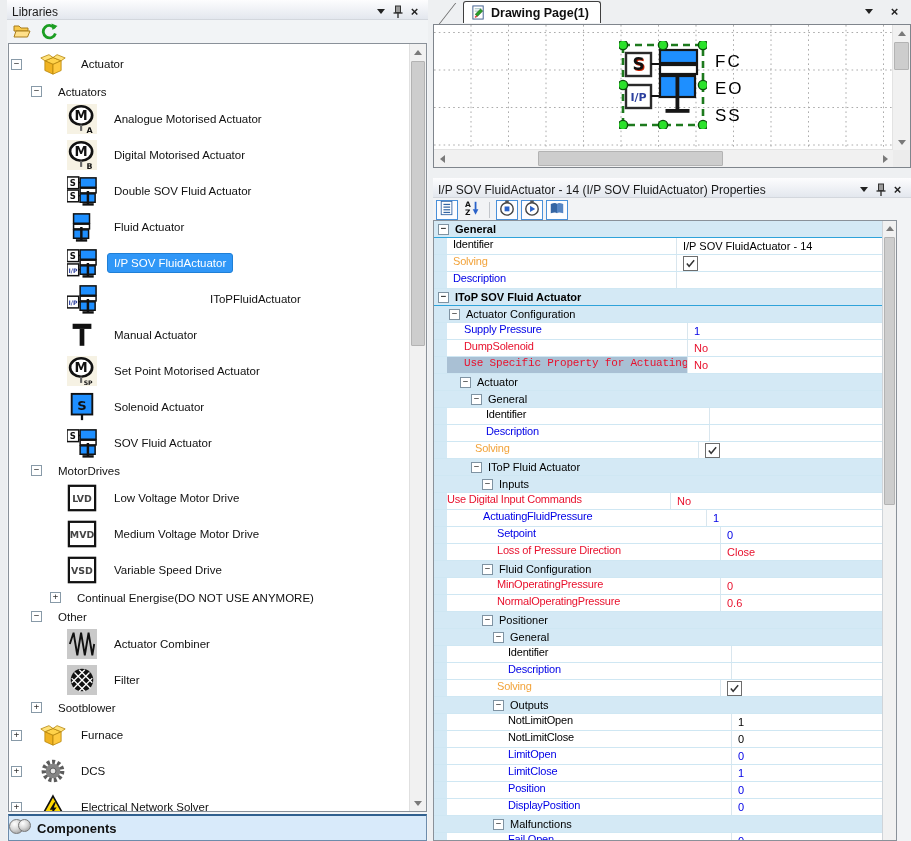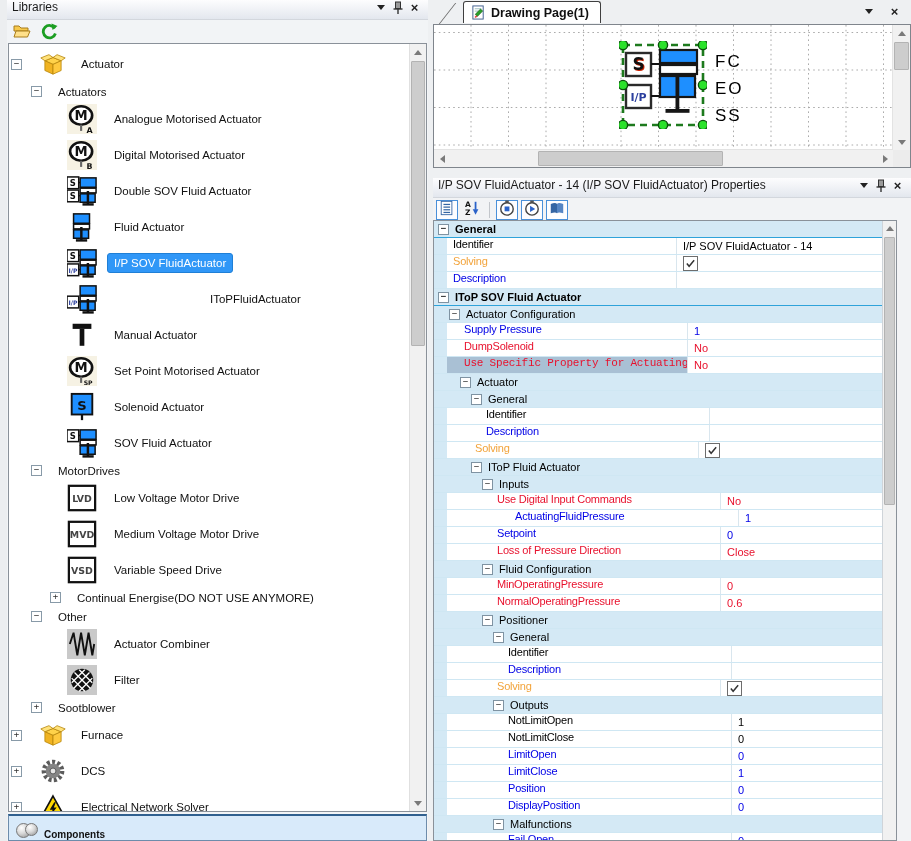--- a/index.html
+++ b/index.html
@@ -1,21 +1,21 @@
 <!DOCTYPE html>
 <html><head>
 <meta charset="utf-8">
 <style>
   html,body{margin:0;padding:0;}
   body{width:911px;height:841px;overflow:hidden;background:#eef0f2;
        font-family:"Liberation Sans",sans-serif;-webkit-font-smoothing:antialiased;}
   .app{position:relative;width:911px;height:841px;}
 
   
-  .titlebar{height:19px;display:flex;align-items:flex-start;padding:0 5px;
+  .titlebar{height:19px;display:flex;align-items:flex-end;padding:0 5px;
     background:linear-gradient(#fdfdfe,#e3e7ee);border-bottom:1px solid #d3d7dd;
     font-size:12px;color:#1b1b1b;}
   .tb-title{flex:1;white-space:nowrap;overflow:hidden;}
   .tbtn{width:17px;height:15px;border:none;background:transparent;display:flex;
     align-items:center;justify-content:center;padding:0;cursor:default;}
   .tri-down{width:0;height:0;border-left:4px solid transparent;border-right:4px solid transparent;border-top:5px solid #222;}
   .xchar{font-size:13px;font-weight:bold;color:#222;line-height:1;}
   .vscroll,.hscroll{position:absolute;background:#f1f1f1;}
   .sb-btn{position:absolute;display:flex;align-items:center;justify-content:center;background:#f1f1f1;}
   .sb-thumb{position:absolute;background:#cdcdcd;border:1px solid #b3b3b3;border-radius:1px;}
@@ -41,21 +41,21 @@
   .exp{width:9px;height:9px;border:1px solid #889aa8;background:#fff;flex:none;
     font-size:9px;line-height:7px;text-align:center;color:#333;font-family:"DejaVu Sans Mono",monospace;}
   .ticon{flex:none;}
   .ticon svg{display:block;}
   .tlabel{font-size:11.5px;color:#111;white-space:nowrap;padding:3px 6px;border:1px solid transparent;}
   .tlabel.sel{background:#3097f7;border-color:#1f7fd6;border-radius:3px;color:#fff;}
   .tree-vs{right:0;top:0;bottom:0;width:16px;border-left:1px solid #e0e0e0;}
 
   .components-bar{position:absolute;left:1px;top:814px;width:419px;height:27px;box-sizing:border-box;
     background:#d8eafa;border:1px solid #6d8cab;border-top:2px solid #30608f;
-    display:flex;align-items:flex-end;gap:6px;padding:0 7px;font-weight:bold;font-size:10px;color:#111;}
+    display:flex;align-items:center;gap:6px;padding:0 0;font-weight:bold;font-size:13px;color:#111;}
   .sph{display:inline-block;width:13px;height:13px;border-radius:50%;
     background:radial-gradient(circle at 35% 30%,#ffffff 0%,#d8d8d8 45%,#8d8d8d 100%);
     border:1px solid #777;}
   .sph.s2{margin-left:-6px;width:11px;height:11px;vertical-align:top;}
 
   
   .right{position:absolute;left:433px;top:0;width:500px;height:841px;}
   .tabbar{position:absolute;left:0;top:0;width:478px;height:24px;}
   .tab-slant{position:absolute;left:14px;top:3px;width:18px;height:21px;border-left:1px solid #6a6a6a;transform:skewX(-38deg);}
   .doc-tab{position:absolute;left:30px;top:1px;height:22px;background:#fff;border:1px solid #3f3f3f;border-bottom:none;
@@ -705,30 +705,30 @@
             <div class="prow cat" style="padding-left: 37px;">
               <span class="cexp">−</span>
               <span>IToP Fluid Actuator</span>
             </div>
             <div class="prow cat" style="padding-left: 48px;">
               <span class="cexp">−</span>
               <span>Inputs</span>
             </div>
             <div class="prow prop">
               <span class="gutter"></span>
-              <span class="pname" style="padding-left:50px">
+              <span class="pname" style="">
                 <span class="c-red">Use Digital Input Commands</span>
               </span>
               <span class="pval">
                 <span class="c-red">No</span>
               </span>
             </div>
             <div class="prow prop">
               <span class="gutter"></span>
-              <span class="pname" style="padding-left:68px">
+              <span class="pname" style="padding-left:36px">
                 <span class="c-blue">ActuatingFluidPressure</span>
               </span>
               <span class="pval">
                 <span class="c-blue">1</span>
               </span>
             </div>
             <div class="prow prop">
               <span class="gutter"></span>
               <span class="pname" style="padding-left:50px">
                 <span class="c-blue">Setpoint</span>

